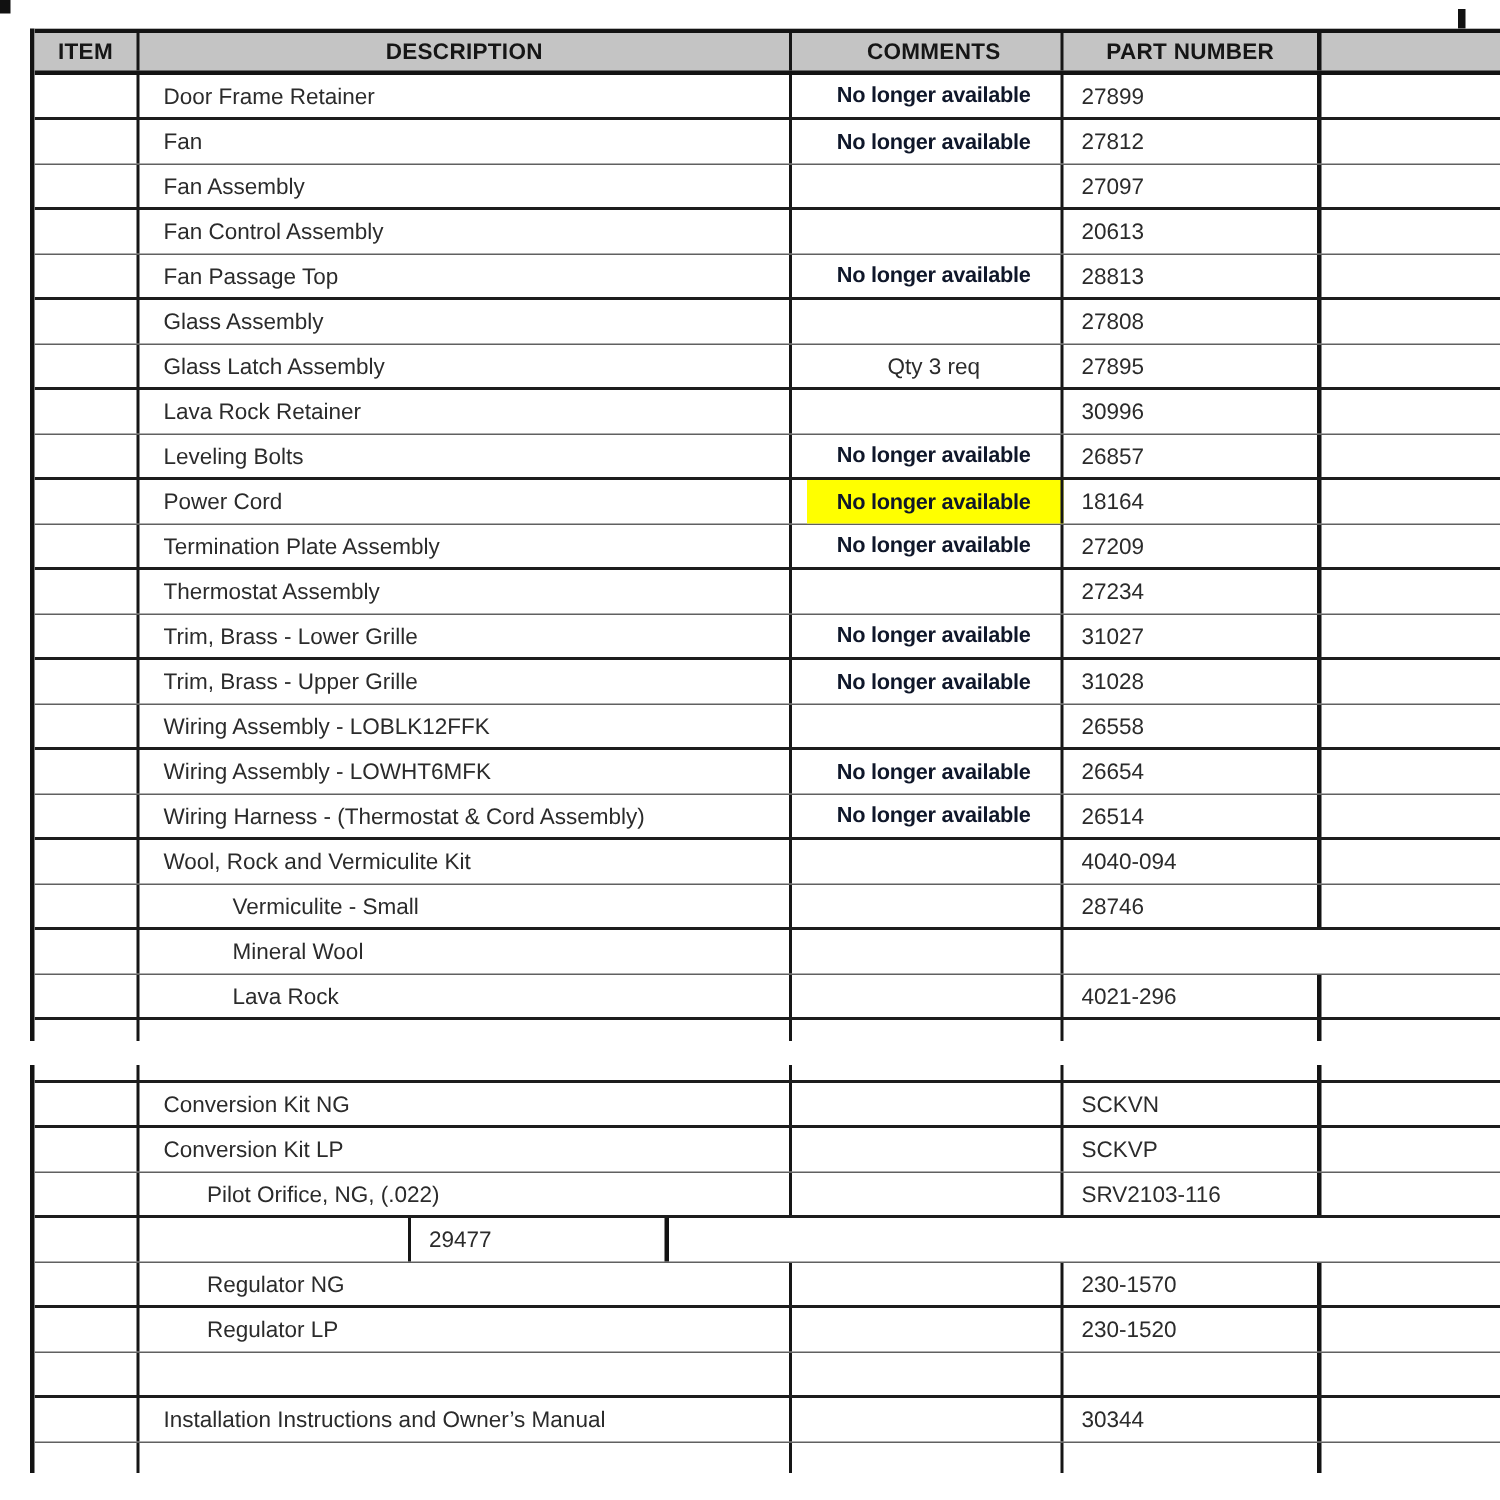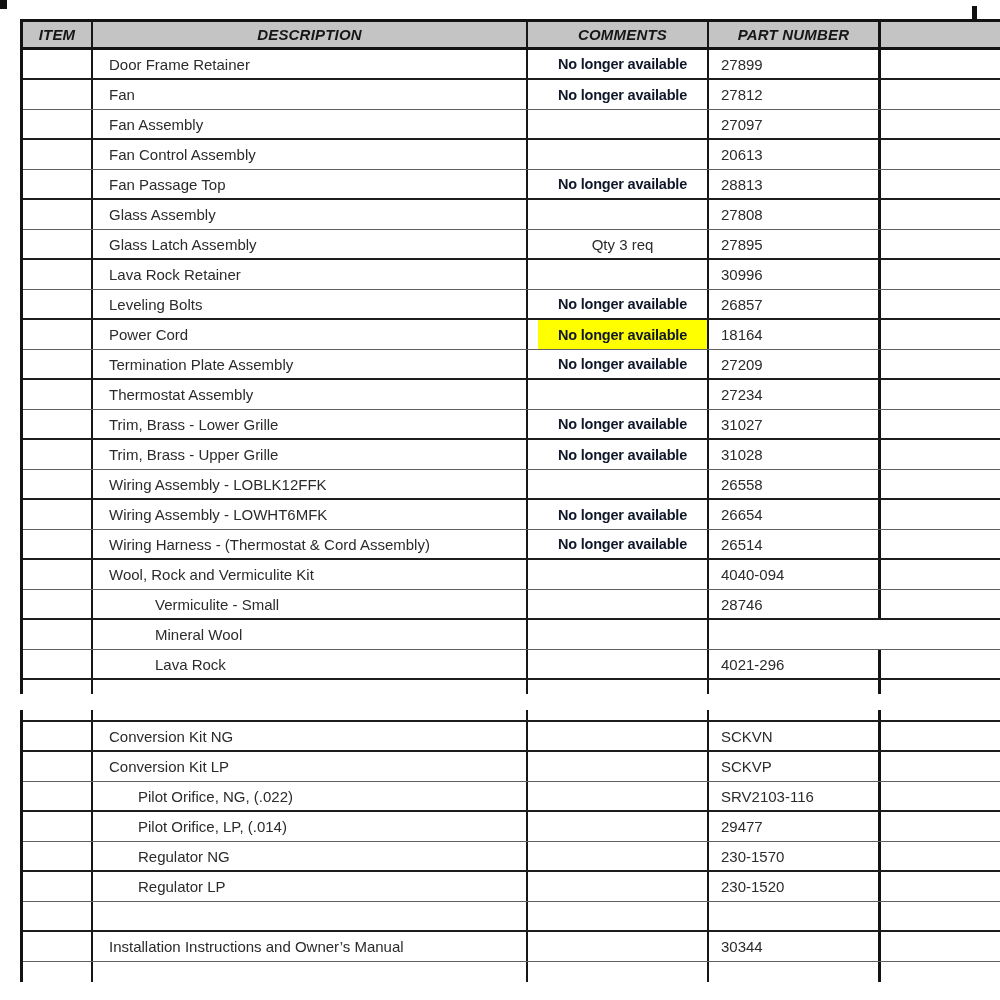--- a/index.html
+++ b/index.html
@@ -12,21 +12,21 @@
   .art-tr{position:absolute;left:972px;top:6px;width:5px;height:14px;background:#111;}
 
   .ptable{
     position:absolute;left:20px;width:980px;overflow:hidden;
     border-left:3px solid #131313;box-sizing:border-box;background:#fff;
   }
   .row{display:flex;box-sizing:border-box;align-items:stretch;}
   .hdr{
     height:31px;background:#c4c4c4;
     border-top:3px solid #131313;border-bottom:3px solid #131313;
-    font-weight:bold;color:#161616;font-size:15px;letter-spacing:.2px;font-style:italic;
+    font-weight:bold;color:#161616;font-size:15px;letter-spacing:.2px;
   }
   .r{height:30px;border-bottom:1px solid #606060;font-size:15px;}
   .ptable .r:nth-of-type(even){border-bottom:2px solid #1d1d1d;}
   .p14{height:14px;} .p12{height:12px;border-bottom:2px solid #1d1d1d;} .p20{height:20px;}
   .no-bb{border-bottom:none !important;}
 
   .cell{
     box-sizing:border-box;display:flex;align-items:center;
     overflow:hidden;white-space:nowrap;
   }
@@ -265,21 +265,20 @@
     <div class="row r">
       <div class="cell c-item"></div>
       <div class="cell c-desc ind2">Pilot Orifice, NG, (.022)</div>
       <div class="cell c-com"></div>
       <div class="cell c-part">SRV2103-116</div>
       <div class="cell c-ghost"></div>
     </div>
 
     <div class="row r">
       <div class="cell c-item"></div>
-      <div class="cell c-desc ind2">Pilot Orifice, LP, (.014)</div>
       <div class="cell c-com"></div>
       <div class="cell c-part">29477</div>
       <div class="cell c-ghost"></div>
     </div>
 
     <div class="row r">
       <div class="cell c-item"></div>
       <div class="cell c-desc ind2">Regulator NG</div>
       <div class="cell c-com"></div>
       <div class="cell c-part">230-1570</div>

